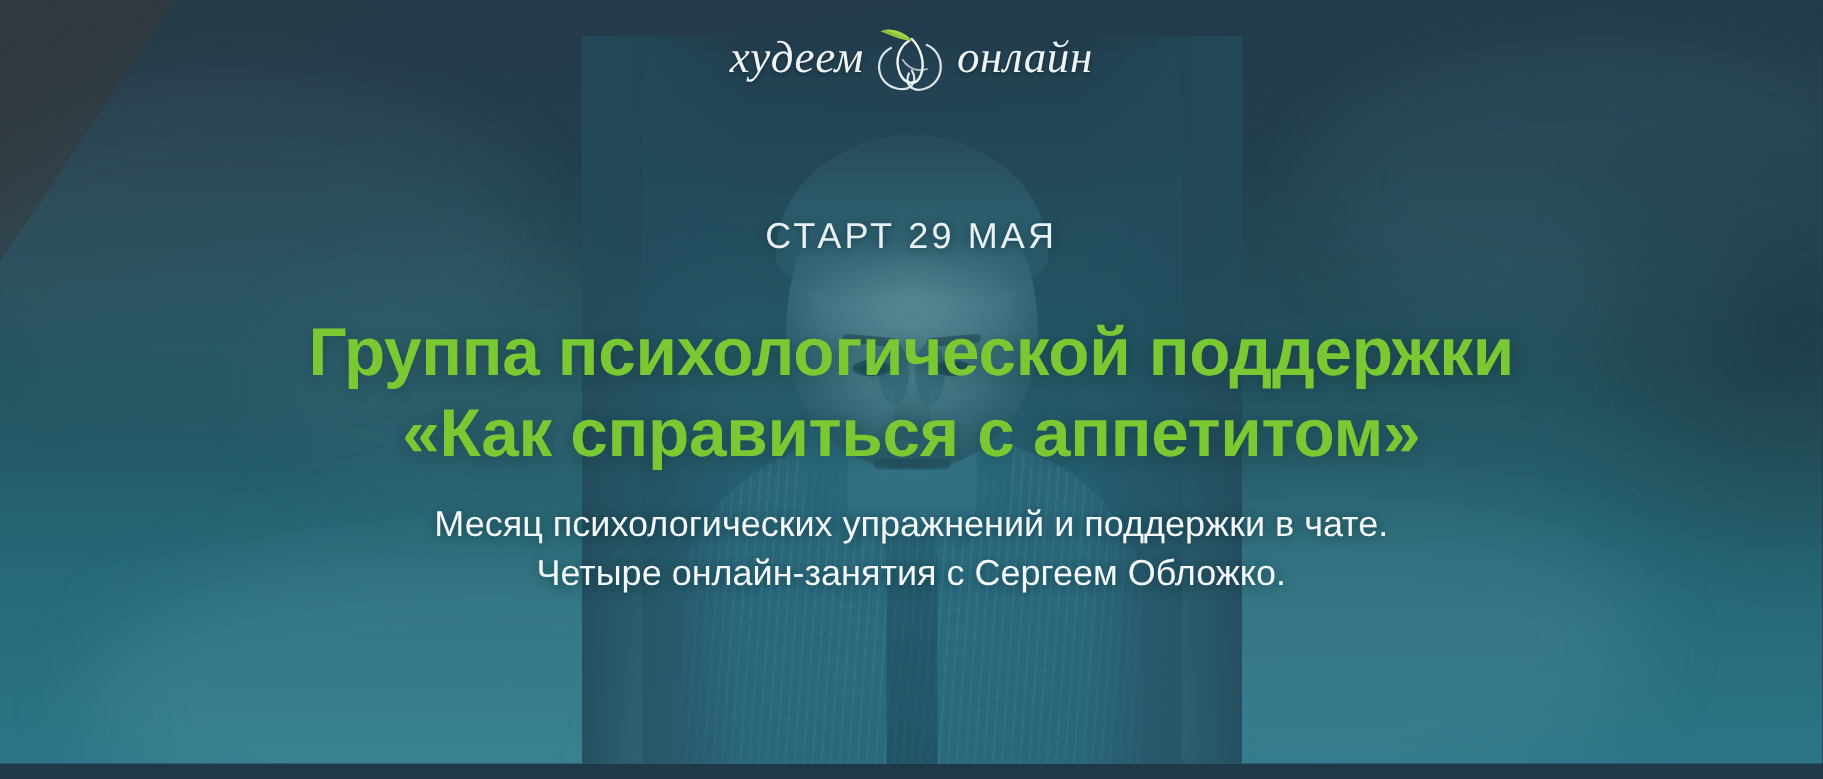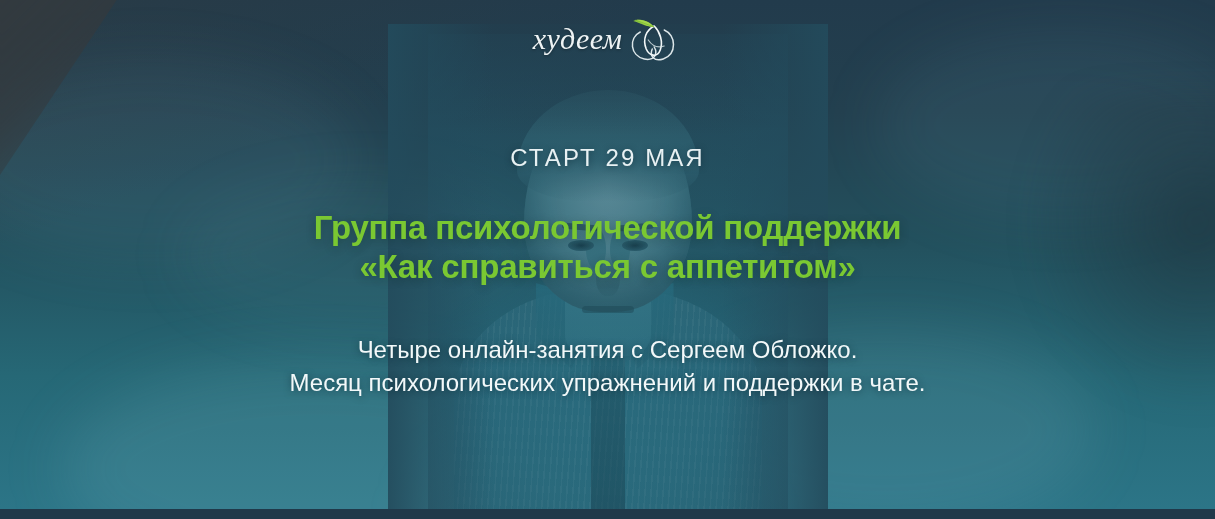--- a/index.html
+++ b/index.html
@@ -173,21 +173,21 @@
   .content { position:absolute; inset:0; z-index:7; text-align:center; }
 
   .kicker {
     position:absolute; top:144px; left:0; right:0;
     font-size:24px; color:#e8f1f3; letter-spacing:2.1px;
     text-shadow:0 1px 6px rgba(10,30,40,0.5);
   }
 
   .headline {
     position:absolute; top:208px; left:0; right:0;
-    font-size:33px; font-weight:bold; color:#7ac832;
+    font-size:45px; font-weight:bold; color:#7ac832;
     line-height:1.19; letter-spacing:-0.2px;
     text-shadow:0 2px 10px rgba(12,38,28,0.32);
   }
   .headline .l2 { display:block; }
 
   .lead {
     position:absolute; top:334px; left:0; right:0;
     font-size:24px; color:#f2f8f9; line-height:1.37;
     text-shadow:0 1px 7px rgba(10,32,42,0.55);
   }
@@ -241,29 +241,30 @@
         <path d="M16 16 C4 22, 6 40, 20 43 C30 45, 34 38, 30 31" fill="none" stroke="#e6eef0" stroke-width="1.5" stroke-linecap="round" opacity="0.95"></path>
         <path d="M40 14 C52 19, 53 38, 39 43 C30 46, 25 40, 28 33" fill="none" stroke="#e6eef0" stroke-width="1.5" stroke-linecap="round" opacity="0.95"></path>
         <path d="M30 10 C22 14, 18 23, 22 33 C25 40, 33 42, 36 34 C39 26, 36 16, 30 10 Z" fill="none" stroke="#f2f7f8" stroke-width="1.6" stroke-linejoin="round"></path>
         <path d="M24 24 C28 30, 34 32, 40 30" fill="none" stroke="#dbe6e9" stroke-width="1.2" stroke-linecap="round" opacity="0.8"></path>
 
         <path d="M30 11 C24 4, 14 2, 9 5 C16 7, 22 11, 30 11 Z" fill="#8cc63f"></path>
         <path d="M30 11 C26 6, 18 3, 12 4 C19 8, 24 11, 30 11 Z" fill="#a7d94f" opacity="0.85"></path>
         <path d="M30 11 L11 4" stroke="#6fae2c" stroke-width="0.8" opacity="0.7"></path>
       </svg>
     </span>
+    <span class="logo-word">онлайн</span>
   </div>
 
   <div class="content">
     <div class="kicker">СТАРТ 29 МАЯ</div>
 
     <h1 class="headline">
       <span>Группа психологической поддержки</span>
       <span class="l2">«Как справиться с аппетитом»</span>
     </h1>
 
     <div class="lead">
+      <span>Месяц психологических упражнений и поддержки в чате.</span>
       <span>Четыре онлайн-занятия с Сергеем Обложко.</span>
-      <span>Месяц психологических упражнений и поддержки в чате.</span>
     </div>
   </div>
 
 </div>
 
 </body></html>

